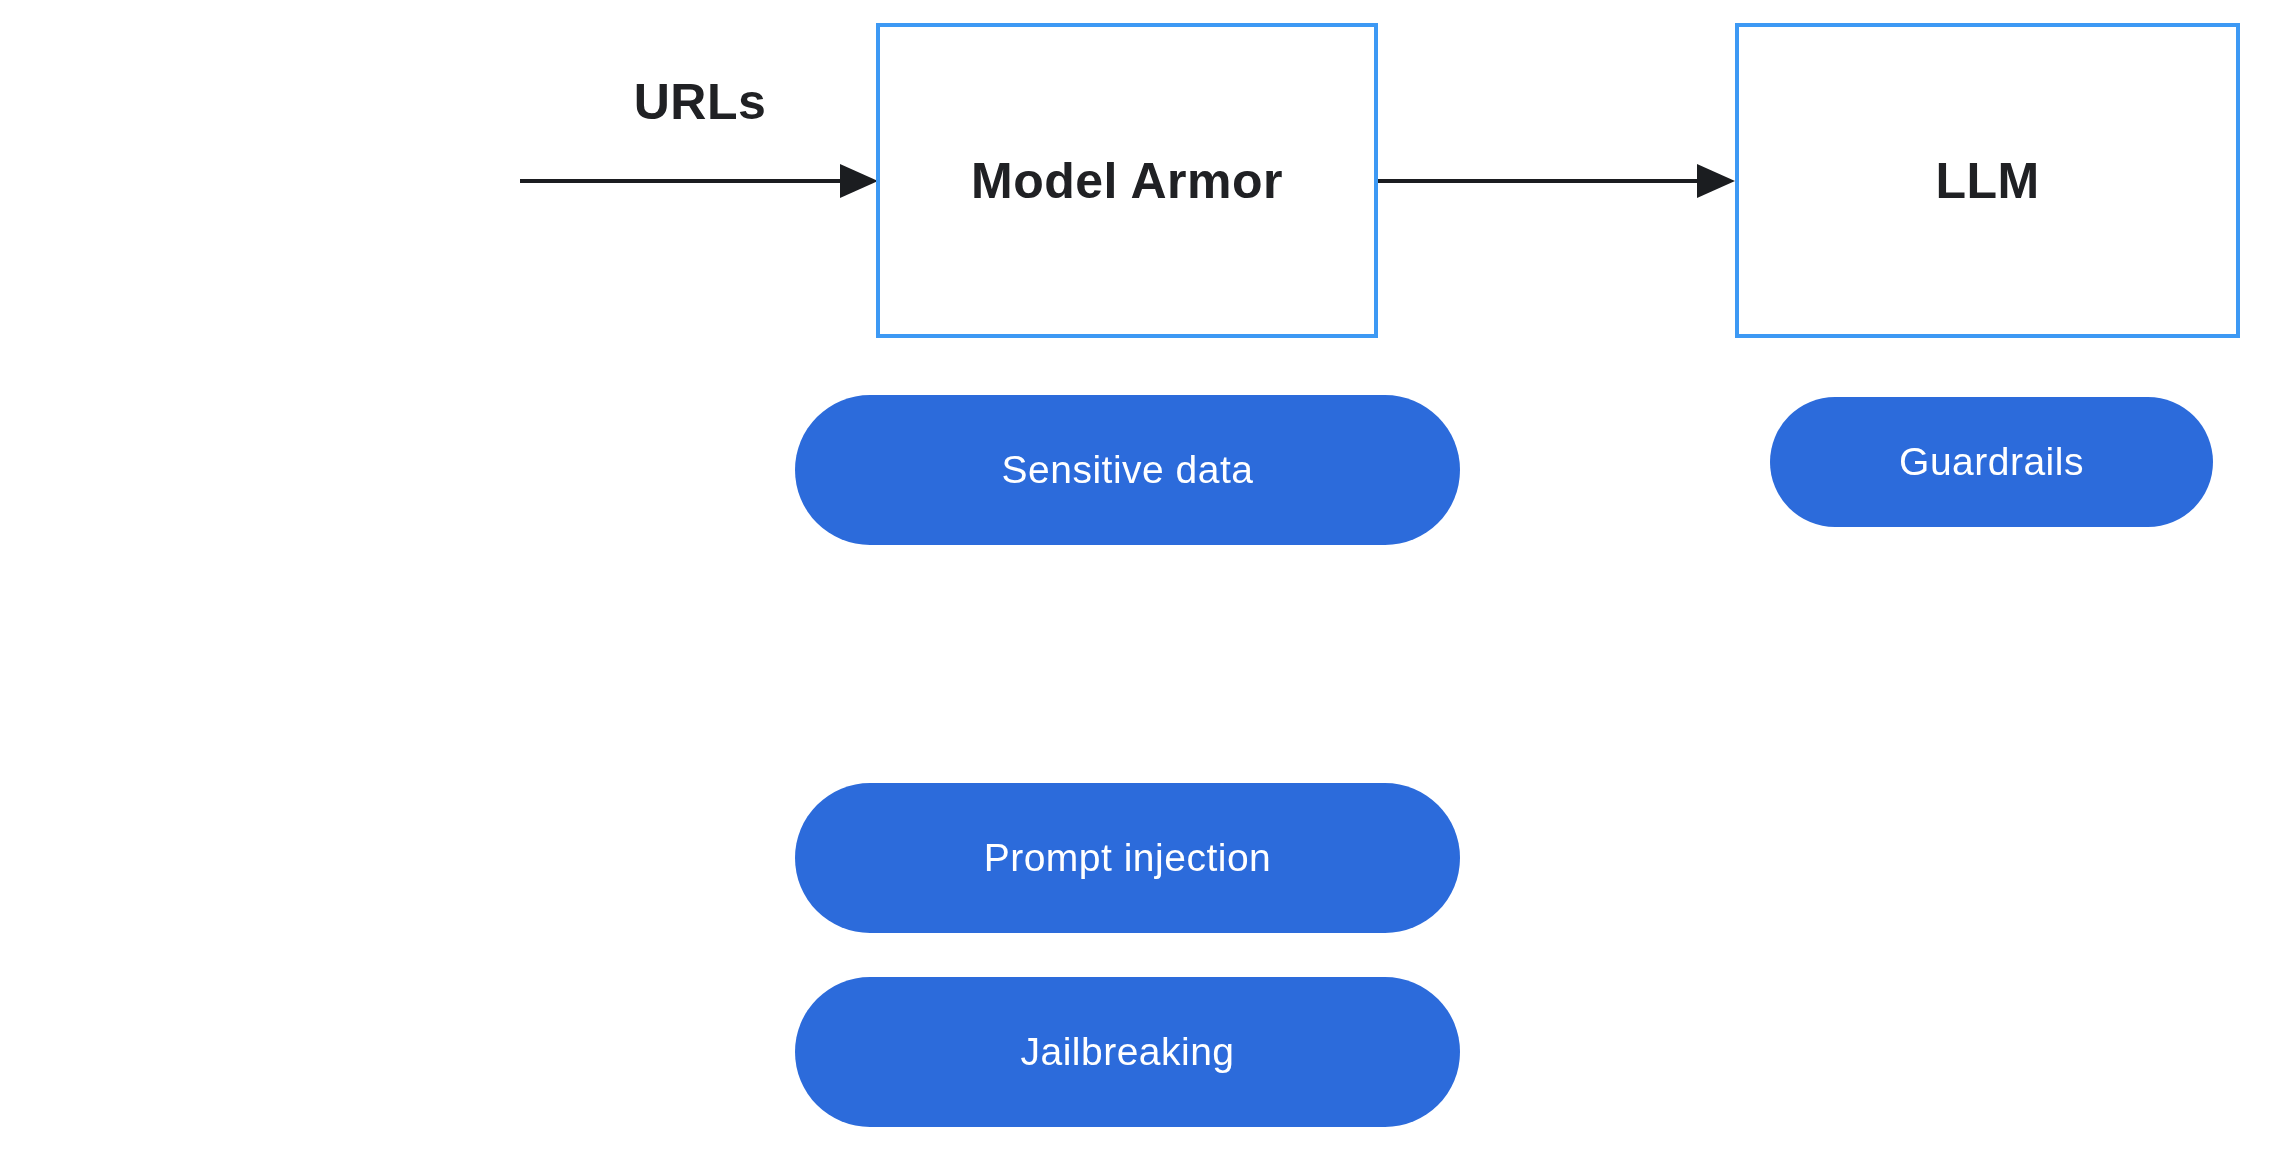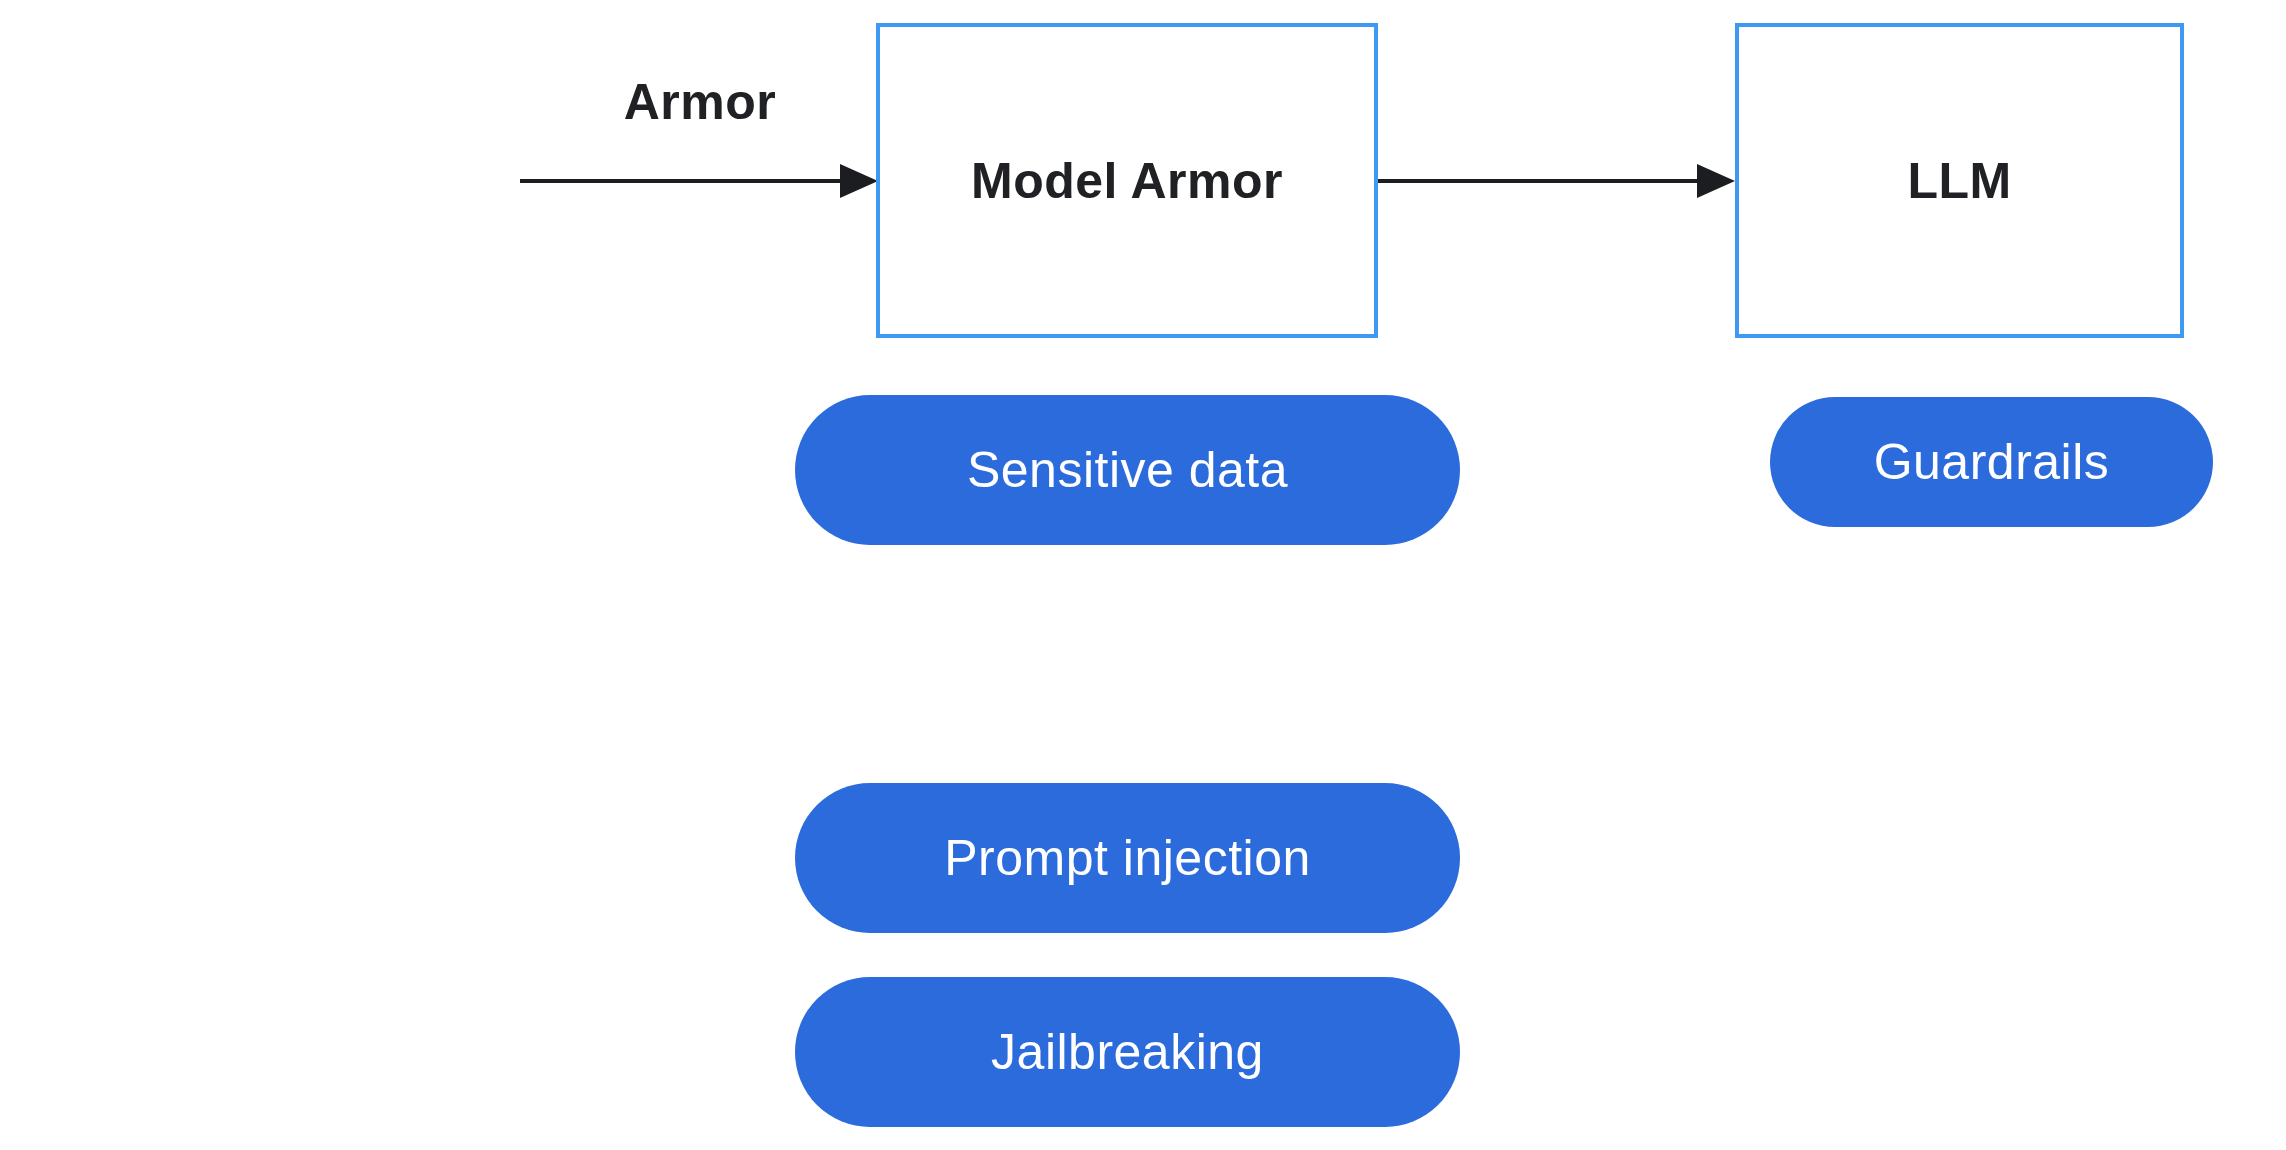--- a/index.html
+++ b/index.html
@@ -42,21 +42,21 @@
     justify-content: center;
   }
   .node-label {
     font-size: 50px;
     font-weight: bold;
     color: var(--label-text);
     letter-spacing: 0.5px;
   }
   .node-client { left: 20px;   top: 23px; width: 500px; height: 315px; }
   .node-model-armor { left: 876px;  top: 23px; width: 502px; height: 315px; justify-content: center; }
-  .node-llm { left: 1735px; top: 23px; width: 449px; height: 315px; }
+  .node-llm { left: 1735px; top: 23px; width: 505px; height: 315px; }
 
   .edge-label {
     position: absolute;
     left: 540px;
     top: 72px;
     width: 320px;
     height: 60px;
     display: flex;
     align-items: center;
     justify-content: center;
@@ -67,21 +67,21 @@
   }
 
   .pill {
     position: absolute;
     background: var(--pill-fill);
     border-radius: 999px;
     display: flex;
     align-items: center;
     justify-content: center;
     color: var(--pill-text);
-    font-size: 50px;
+    font-size: 39px;
     font-weight: normal;
     letter-spacing: 0.5px;
   }
   .pill-check { left: 795px; width: 665px; height: 150px; }
   .pill-check-0 { top: 395px; }
   .pill-check-1 { top: 589px; }
   .pill-check-2 { top: 783px; }
   .pill-check-3 { top: 977px; }
   .pill-guardrails { left: 1770px; top: 397px; width: 443px; height: 130px; }
 </style>
@@ -94,21 +94,21 @@
     <g>
       <line x1="520" y1="181" x2="844" y2="181"></line>
       <polygon points="840,164 878,181 840,198"></polygon>
     </g>
     <g>
       <line x1="1378" y1="181" x2="1701" y2="181"></line>
       <polygon points="1697,164 1735,181 1697,198"></polygon>
     </g>
   </svg>
 
-  <div class="edge-label">Armor</div>
+  <div class="edge-label">URLs</div>
 
 
   <div class="node node-model-armor">
     <span class="node-label">Model Armor</span>
   </div>
 
   <div class="node node-llm">
     <span class="node-label">LLM</span>
   </div>
 

